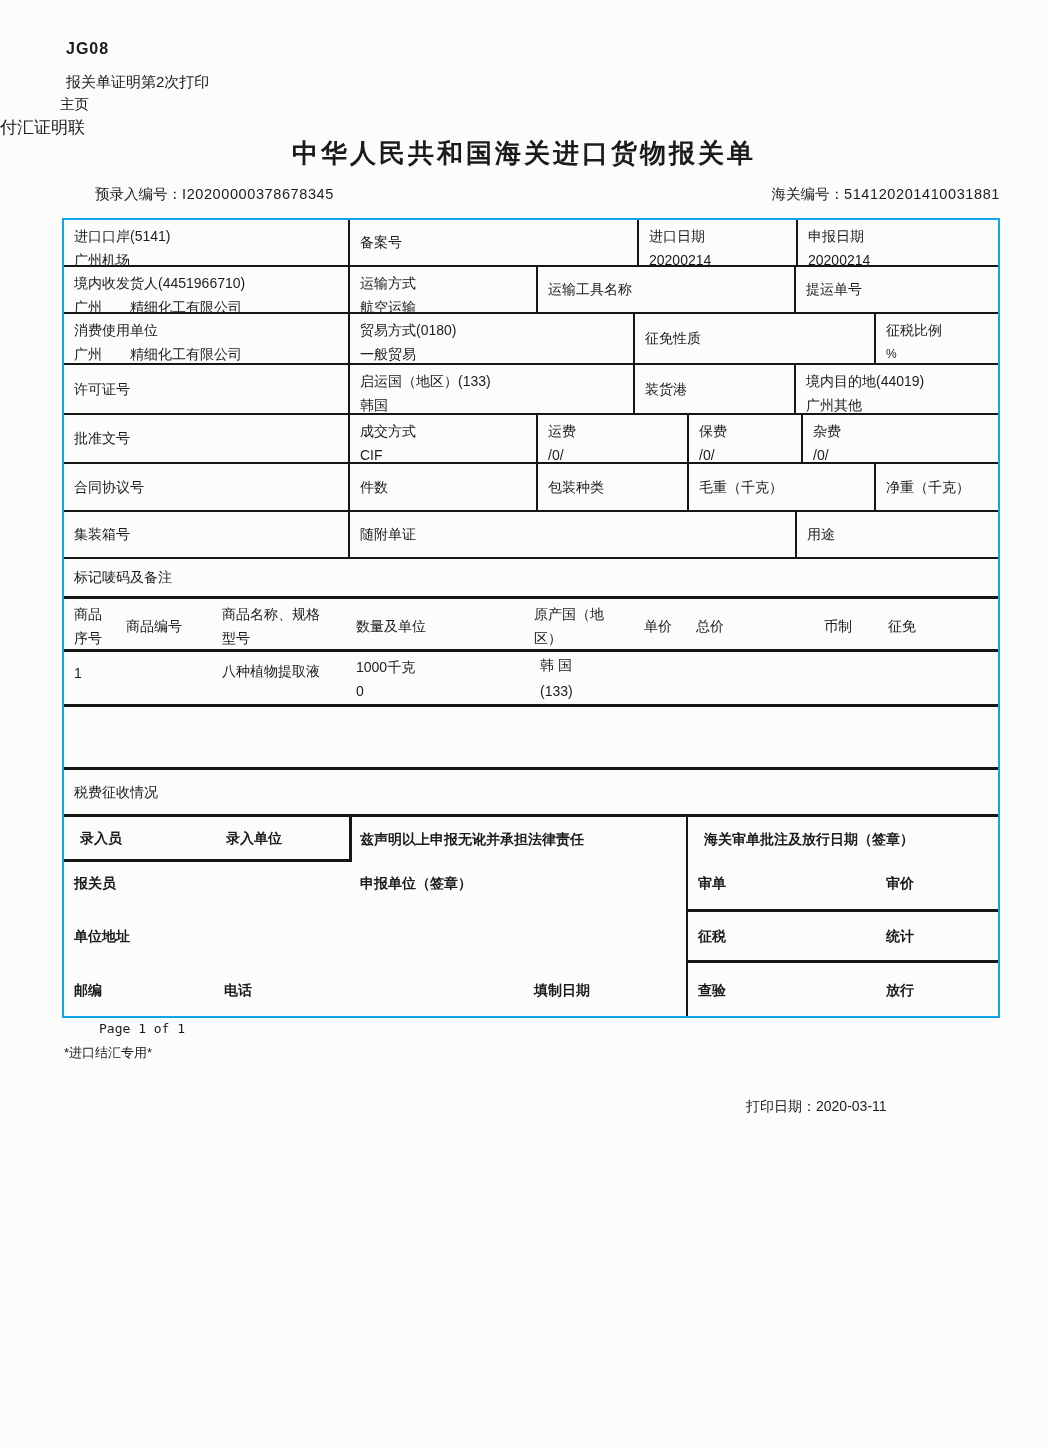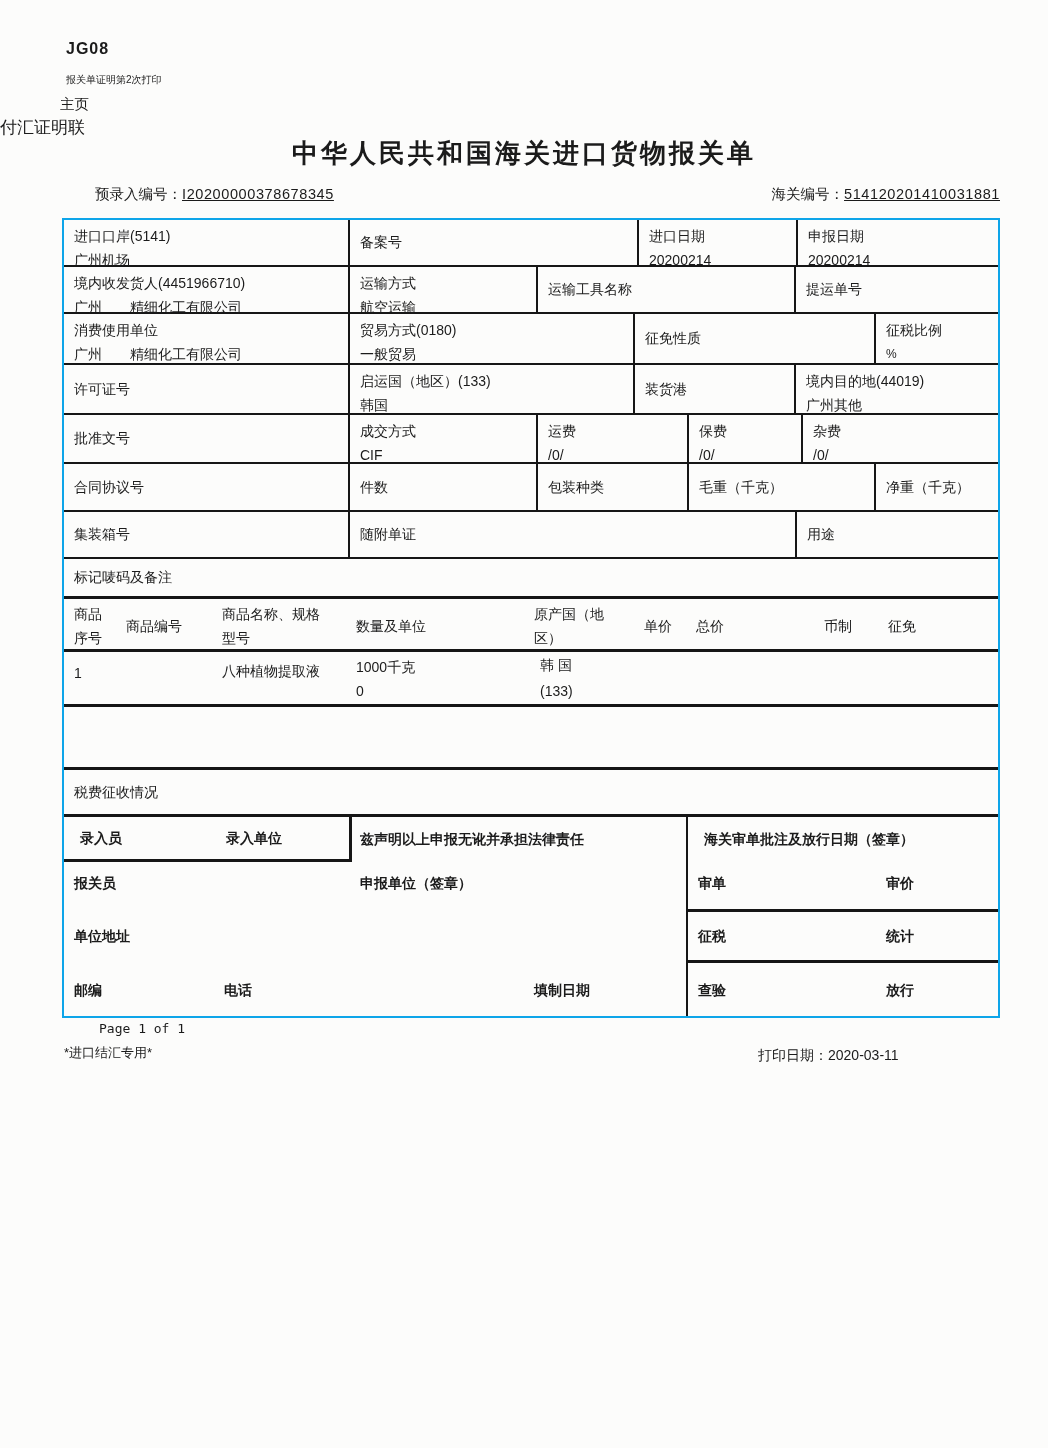--- a/index.html
+++ b/index.html
@@ -1,26 +1,26 @@
 <!DOCTYPE html>
 <html><head>
 <meta charset="utf-8">
 <style>
   html,body{margin:0;padding:0;background:#e8e8e8;}
   .page{position:relative;width:1048px;height:1448px;background:#fcfcfb;color:#1b1b1b;
         font-family:"Liberation Sans","DejaVu Sans",sans-serif;overflow:hidden;}
   .abs{position:absolute;}
   .hdr-code{left:66px;top:40px;font-size:16px;font-weight:bold;letter-spacing:1px;}
-  .hdr-note{left:66px;top:73px;font-size:10px;}
+  .hdr-note{left:66px;top:73px;font-size:15px;}
   .hdr-home{left:60px;top:95px;font-size:14.5px;}
   .copy-label{left:0;top:116px;width:1003px;font-size:17px;}
   .doc-title{left:0;top:136px;width:100%;text-align:center;font-size:26px;font-weight:bold;letter-spacing:3px;}
   .pre-entry{left:95px;top:185px;font-size:14.5px;}
   .customs-no{left:0;top:185px;width:1000px;text-align:right;font-size:14.5px;}
-  .num{letter-spacing:0.6px;text-decoration:underline;}
+  .num{letter-spacing:0.6px;}
   
   .form-table{position:absolute;left:62px;top:218px;width:934px;border:2px solid #0ea5e9;box-sizing:content-box;}
   .row{display:flex;border-bottom:2px solid #161616;box-sizing:border-box;position:relative;}
   .row.bt3{border-bottom-width:3px;}
   .row.last{border-bottom:none;font-weight:bold;}
   .cell{box-sizing:border-box;border-right:2px solid #161616;padding:8px 10px 0 10px;
         font-size:14px;line-height:17px;position:relative;flex:0 0 auto;}
   .cell.grow,.cell:last-child{flex:1 1 auto;border-right:none;}
   .cell.vc{display:flex;align-items:center;padding-top:0;padding-bottom:0;}
   .lbl{display:block;}
@@ -34,21 +34,21 @@
   
   .brow{position:relative;}
   .vdiv{position:absolute;left:622px;top:0;bottom:0;width:2px;background:#161616;}
   .entrybox{position:absolute;left:0;top:0;width:288px;height:45px;box-sizing:border-box;
             border-right:3px solid #161616;border-bottom:3px solid #161616;}
   .hline{position:absolute;left:622px;right:0;height:3px;background:#161616;}
   .bt{position:absolute;font-size:14px;white-space:nowrap;}
   
   .pgno{left:99px;top:1021px;font-size:13px;font-family:"DejaVu Sans Mono","Liberation Mono",monospace;}
   .special{left:64px;top:1044px;font-size:13px;}
-  .printdate{left:746px;top:1047px;font-size:14px;margin-left:12px;}
+  .printdate{left:746px;top:1098px;font-size:14px;}
 </style>
 </head>
 <body>
 
 <div class="page">
 
   <div class="abs hdr-code">JG08</div>
   <div class="abs hdr-note">报关单证明第2次打印</div>
   <div class="abs hdr-home">主页</div>
   <div class="abs copy-label">付汇证明联</div>

